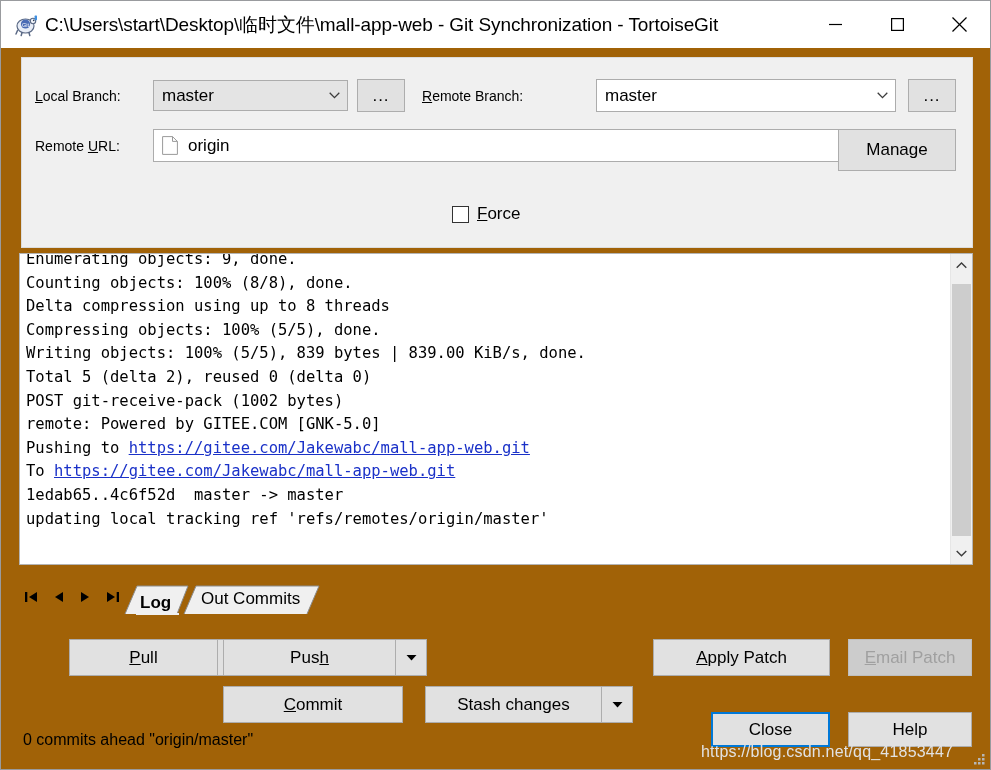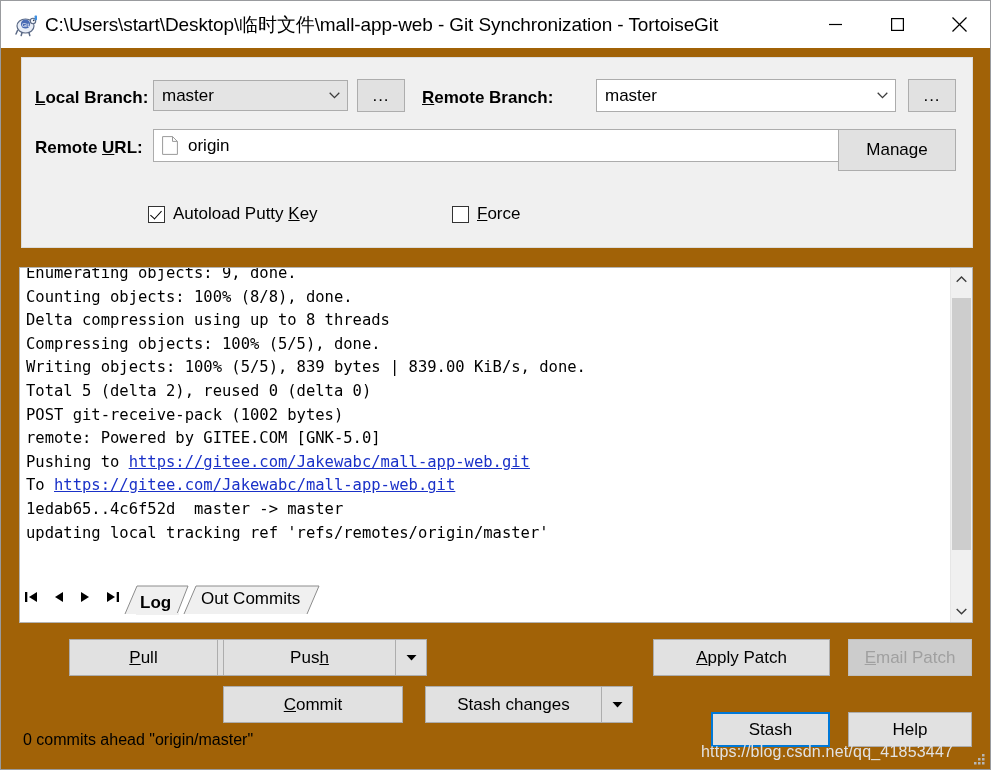--- a/index.html
+++ b/index.html
@@ -65,24 +65,23 @@
     left: 20px;
     top: 56px;
     width: 952px;
     height: 191px;
     border: 1px solid #dcdcdc;
     background: #f0f0f0;
     box-sizing: border-box;
   }
   .lbl {
     position: absolute;
-    font-size: 17px;
-    color: #000;
-    white-space: nowrap;
-    font-weight: bold;
+    font-size: 14px;
+    color: #000;
+    white-space: nowrap;
   }
   .lbl u { text-decoration: underline; text-underline-offset: 1px; }
 
   .combo {
     position: absolute;
     box-sizing: border-box;
     border: 1px solid #acacac;
     background: #e4e4e4;
     display: flex;
     align-items: center;
@@ -154,23 +153,23 @@
     width: 5px; height: 10px;
     border: solid #000;
     border-width: 0 1.6px 1.6px 0;
     transform: rotate(42deg);
   }
 
   
   .logpane {
     position: absolute;
     left: 18px;
-    top: 266px;
+    top: 252px;
     width: 954px;
-    height: 356px;
+    height: 312px;
     box-sizing: border-box;
     border: 1px solid #b4b4b4;
     background: #ffffff;
     overflow: hidden;
   }
   .logtext {
     position: absolute;
     left: 6px;
     top: -6px;
     font-family: "DejaVu Sans Mono", monospace;
@@ -351,24 +350,20 @@
       </div>
       <div class="cval">origin</div>
       <div class="carrow">
         <svg width="11" height="7" viewBox="0 0 11 7">
             <polyline points="0.7,0.8 5.5,5.6 10.3,0.8" fill="none" stroke="#3c3c3c" stroke-width="1.3"></polyline>
           </svg>
       </div>
     </div>
     <div class="btn" style="position:absolute; left:816px; top:71px; width:118px; height:42px;">Manage</div>
 
-    <div class="cbrow" style="left:126px; top:146px;">
-      <span class="cbox checked"></span>
-      <span>Autoload Putty <u>K</u>ey</span>
-    </div>
     <div class="cbrow" style="left:430px; top:146px;">
       <span class="cbox"></span>
       <span><u>F</u>orce</span>
     </div>
   </div>
 
   <div class="logpane">
     <div class="logtext"><div>Enumerating objects: 9, done.</div><div>Counting objects: 100% (8/8), done.</div><div>Delta compression using up to 8 threads</div><div>Compressing objects: 100% (5/5), done.</div><div>Writing objects: 100% (5/5), 839 bytes | 839.00 KiB/s, done.</div><div>Total 5 (delta 2), reused 0 (delta 0)</div><div>POST git-receive-pack (1002 bytes)</div><div>remote: Powered by GITEE.COM [GNK-5.0]</div><div><span>Pushing to </span><span class="lnk">https://gitee.com/Jakewabc/mall-app-web.git</span></div><div><span>To </span><span class="lnk">https://gitee.com/Jakewabc/mall-app-web.git</span></div><div>1edab65..4c6f52d  master -&gt; master</div><div>updating local tracking ref 'refs/remotes/origin/master'</div></div>
 
     <div class="vscroll">
@@ -464,21 +459,21 @@
 
   <div style="position:absolute; left:424px; top:685px; width:208px; height:37px; display:flex;">
     <div class="btn" style="flex:1 1 auto; border-right:none;">Stash changes</div>
     <div class="btn" style="width:32px; flex:none;">
       <svg width="11" height="7" viewBox="0 0 11 7">
           <polygon points="0.5,1 10.5,1 5.5,6.4" fill="#000"></polygon>
         </svg>
     </div>
   </div>
 
-  <div class="btn default" style="position:absolute; left:710px; top:711px; width:119px; height:35px;">Stash</div>
+  <div class="btn default" style="position:absolute; left:710px; top:711px; width:119px; height:35px;">Close</div>
   <div class="btn" style="position:absolute; left:847px; top:711px; width:124px; height:35px;">Help</div>
 
   <div class="statusline">0 commits ahead "origin/master"</div>
   <div class="watermark">https://blog.csdn.net/qq_41853447</div>
   <svg class="grip" viewBox="0 0 14 14">
     <g fill="#b6b6b6">
       <rect x="10" y="10" width="2.5" height="2.5"></rect>
       <rect x="6" y="10" width="2.5" height="2.5"></rect>
       <rect x="10" y="6" width="2.5" height="2.5"></rect>
       <rect x="2" y="10" width="2.5" height="2.5"></rect>

